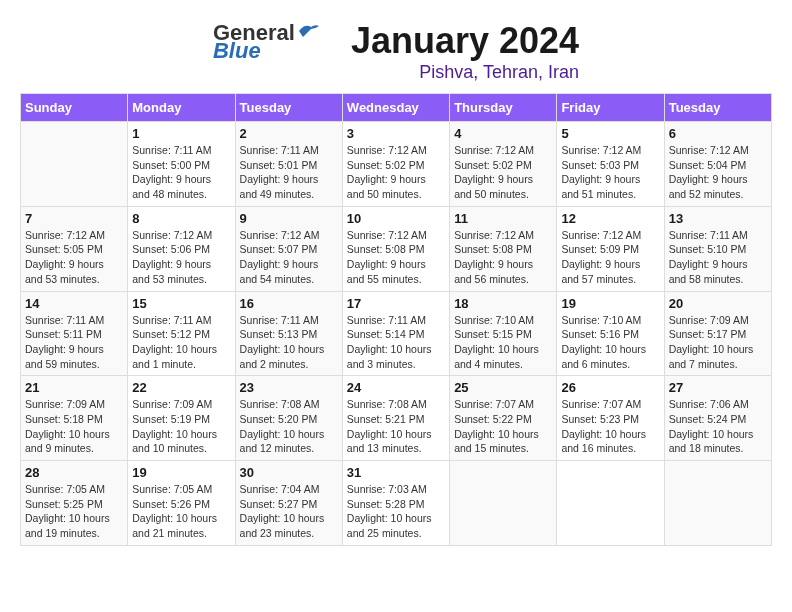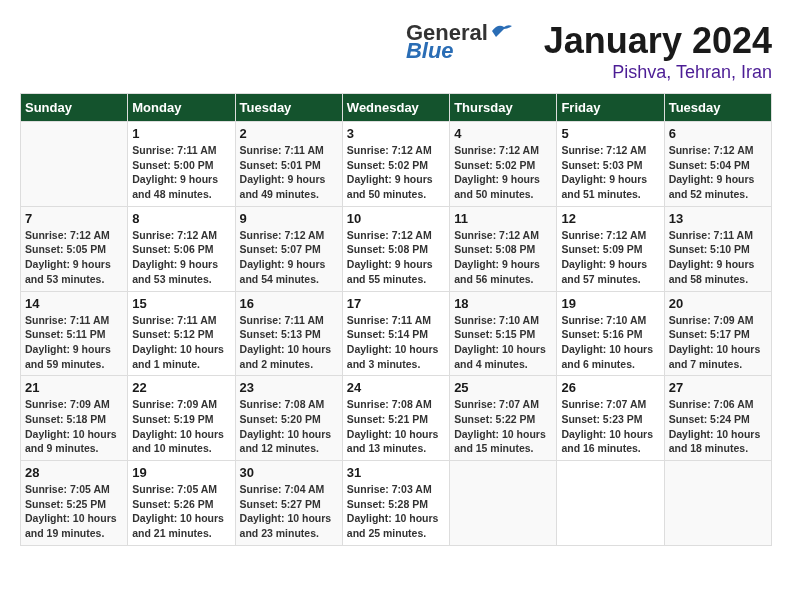--- a/index.html
+++ b/index.html
@@ -5,21 +5,21 @@
     * { box-sizing: border-box; margin: 0; padding: 0; }
     body {
       font-family: Arial, sans-serif;
       background: #fff;
       width: 792px;
       min-height: 612px;
       padding: 20px;
     }
     .header {
       display: flex;
-      justify-content: flex-end;
+      justify-content: center;
       align-items: flex-start;
       margin-bottom: 10px;
     }
     .logo {
       display: flex;
       flex-direction: column;
       align-items: flex-start;
     }
     .title-block {
       text-align: right;
@@ -34,21 +34,21 @@
       font-size: 18px;
       font-weight: normal;
       color: #4c1d95;
     }
     .calendar {
       width: 100%;
       border-collapse: collapse;
       font-size: 11px;
     }
     .calendar thead tr th {
-      background-color: #14532d;
+      background-color: #8b5cf6;
       color: #fff;
       padding: 6px 4px;
       text-align: left;
       font-size: 13px;
       border: 1px solid #ddd;
     }
     .calendar tbody tr td {
       border: 1px solid #ddd;
       vertical-align: top;
       padding: 4px;
@@ -65,21 +65,20 @@
       font-size: 13px;
       font-weight: bold;
       color: #1a1a1a;
       display: block;
       margin-bottom: 2px;
     }
     .day-info {
       color: #333;
       font-size: 10.5px;
       line-height: 1.4;
-      font-weight: bold;
     }
     .empty-cell {
       background-color: #f9f9f9;
     }
   </style>
 </head>
 <body>
 
 <div class="header">
   <div class="logo">

